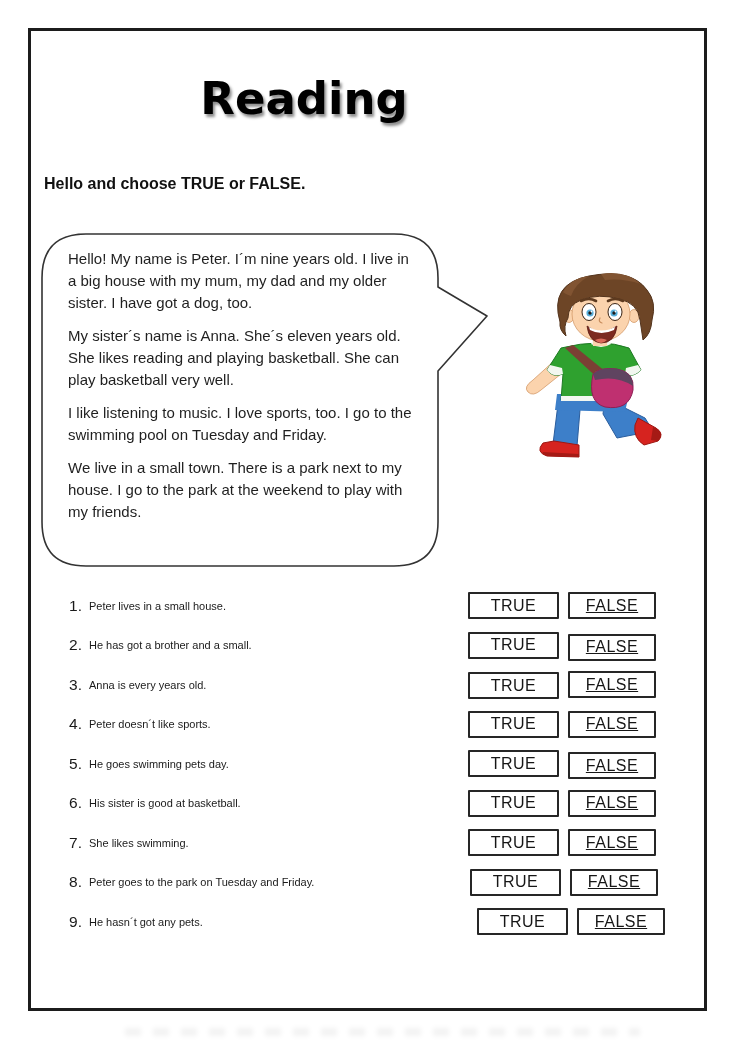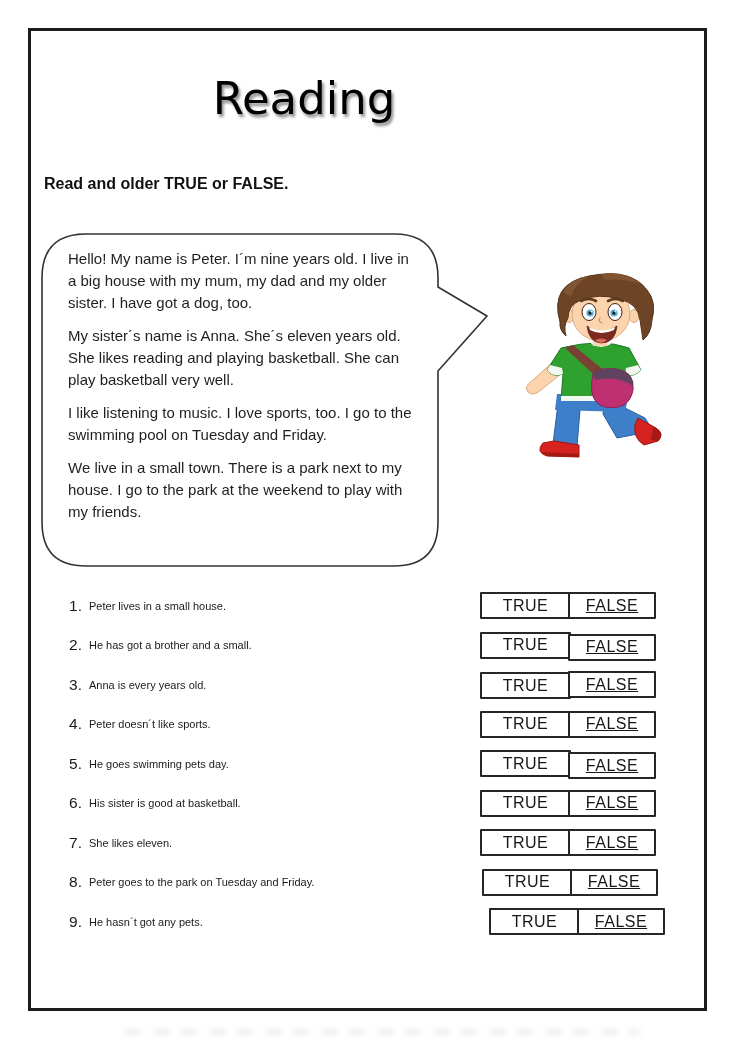--- a/index.html
+++ b/index.html
@@ -6,21 +6,21 @@
   body{
     width:736px;height:1040px;position:relative;background:#ffffff;
     font-family:"Liberation Sans", sans-serif;color:#1a1a1a;overflow:hidden;
   }
   .frame{
     position:absolute;left:28px;top:28px;width:673px;height:977px;
     border:3px solid #1c1c1c;box-sizing:content-box;background:#fff;
   }
   .title{
     position:absolute;left:0;top:72px;width:608px;text-align:center;
-    font-family:"DejaVu Sans", sans-serif;font-weight:400;font-size:45px;
+    font-family:"DejaVu Sans", sans-serif;font-weight:700;font-size:45px;
     color:#000;letter-spacing:0px;
     text-shadow:2px 3px 3px rgba(0,0,0,0.45);
   }
   .instruction{
     position:absolute;left:44px;top:175px;font-size:16px;font-weight:700;color:#111;
   }
   
   .bubble-wrap{position:absolute;left:40px;top:232px;width:456px;height:340px;}
   .bubble-wrap svg{position:absolute;left:0;top:0;}
   .bubble-text{
@@ -35,21 +35,21 @@
   .quiz{position:absolute;left:44px;top:592px;width:640px;}
   .q-row{position:relative;height:27px;margin-bottom:12.5px;display:flex;align-items:center;}
   .q-num{width:38px;text-align:right;padding-right:7px;font-size:15.5px;flex:none;}
   .q-text{font-size:11px;white-space:nowrap;}
   .btn{
     position:absolute;top:0;height:27px;box-sizing:border-box;
     border:2px solid #262626;background:#fff;border-radius:1px;
     display:flex;align-items:center;justify-content:center;
     font-size:16px;letter-spacing:0.5px;color:#161616;cursor:pointer;
   }
-  .btn-true{left:436px;width:91px;}
+  .btn-true{left:424px;width:91px;}
   .btn-false{left:524px;width:88px;text-decoration:underline;}
   .q-row:nth-child(2) .btn-false{transform:translateY(2px);}
   .q-row:nth-child(3) .btn-true{transform:translateY(1px);}
   .q-row:nth-child(5) .btn-false{transform:translateY(2px);}
   .q-row:nth-child(8){margin-top:4px;}
   .q-row:nth-child(8) .btn{transform:translateX(2px);}
   .q-row:nth-child(9){margin-top:2px;}
   .q-row:nth-child(9) .btn{transform:translateX(9px);}
   
   .footer-smudge{
@@ -58,21 +58,21 @@
     filter:blur(2.5px);opacity:0.5;
   }
 </style>
 </head>
 <body>
 
 <div class="frame"></div>
 
 <div class="title">Reading</div>
 
-<div class="instruction">Read and older TRUE or FALSE.</div>
+<div class="instruction">Hello and choose TRUE or FALSE.</div>
 
 <div class="bubble-wrap">
   <svg width="456" height="340" viewBox="0 0 456 340">
     <path d="M 46,2 H 354 Q 398,2 398,46 V 55 L 447,84 L 398,139 V 290 Q 398,334 354,334 H 46 Q 2,334 2,290 V 46 Q 2,2 46,2 Z" fill="#ffffff" stroke="#333333" stroke-width="1.6" stroke-linejoin="round"></path>
   </svg>
   <div class="bubble-text">
     <p>Hello! My name is Peter. I´m nine years old. I live in a big house with my mum, my dad and my older sister. I have got a dog, too.</p>
     <p>My sister´s name is Anna. She´s eleven years old. She likes reading and playing basketball. She can play basketball very well.</p>
     <p>I like listening to music. I love sports, too. I go to the swimming pool on Tuesday and Friday.</p>
     <p>We live in a small town. There is a park next to my house. I go to the park at the weekend to play with my friends.</p>
@@ -180,21 +180,21 @@
     <div class="btn btn-false">FALSE</div>
   </div>
   <div class="q-row">
     <span class="q-num">6.</span>
     <span class="q-text">His sister is good at basketball.</span>
     <div class="btn btn-true">TRUE</div>
     <div class="btn btn-false">FALSE</div>
   </div>
   <div class="q-row">
     <span class="q-num">7.</span>
-    <span class="q-text">She likes eleven.</span>
+    <span class="q-text">She likes swimming.</span>
     <div class="btn btn-true">TRUE</div>
     <div class="btn btn-false">FALSE</div>
   </div>
   <div class="q-row">
     <span class="q-num">8.</span>
     <span class="q-text">Peter goes to the park on Tuesday and Friday.</span>
     <div class="btn btn-true">TRUE</div>
     <div class="btn btn-false">FALSE</div>
   </div>
   <div class="q-row">

